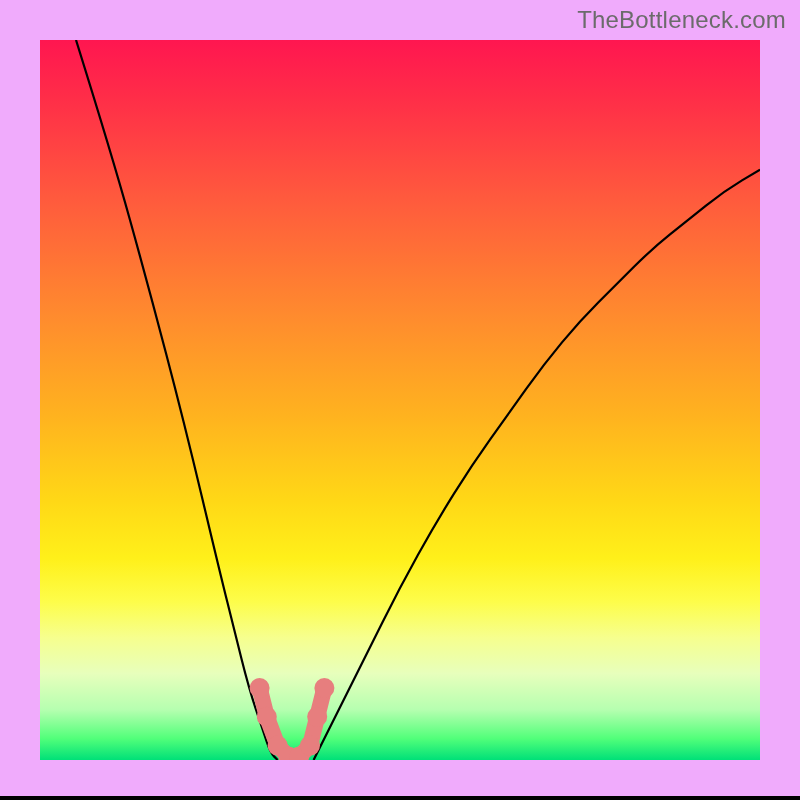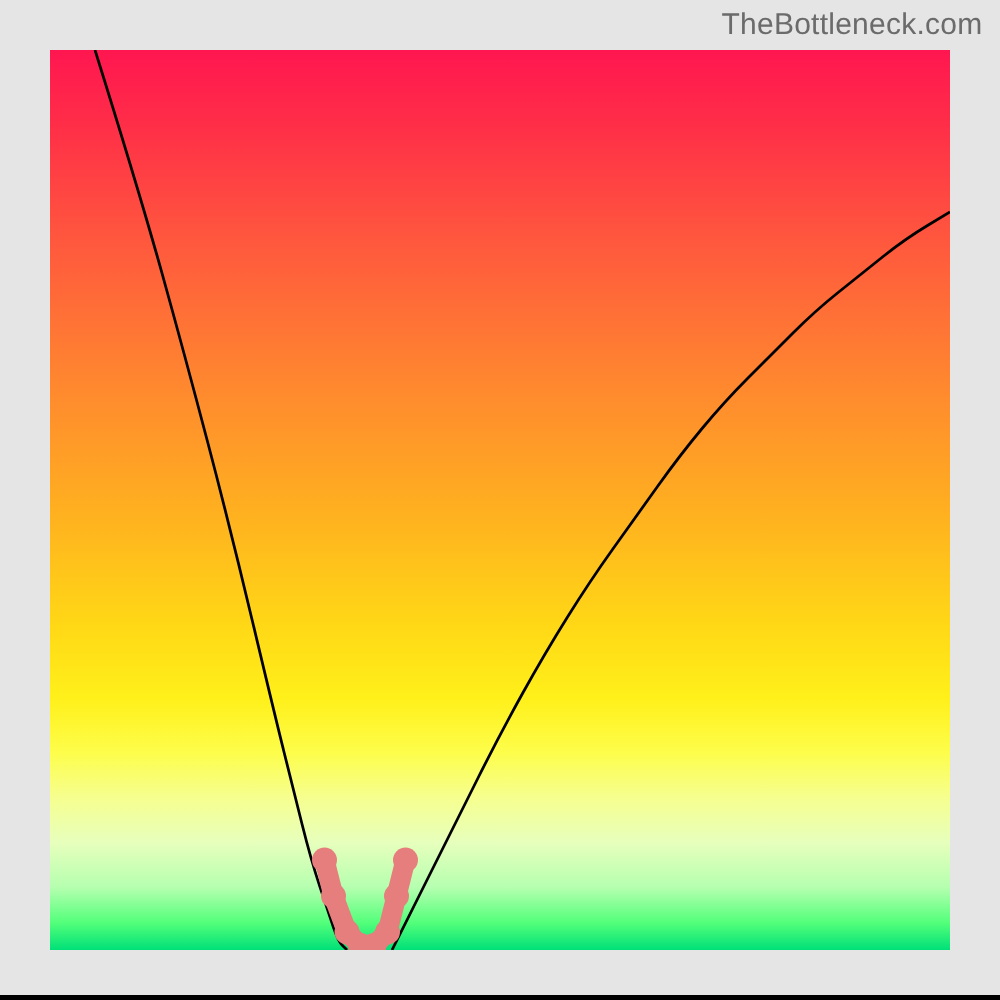--- a/index.html
+++ b/index.html
@@ -8,21 +8,21 @@
     width: 800px;
     height: 800px;
     background: #000;
     font-family: Arial, Helvetica, sans-serif;
     overflow: hidden;
   }
   .frame {
     position: relative;
     width: 800px;
     height: 796px;
-    background: #e5e5e5;
+    background: #f0abfc;
   }
   .watermark {
     position: absolute;
     top: 6px;
     right: 14px;
     color: #6b6b6b;
     font-size: 24px;
     font-weight: 500;
     letter-spacing: 0.2px;
     z-index: 10;

